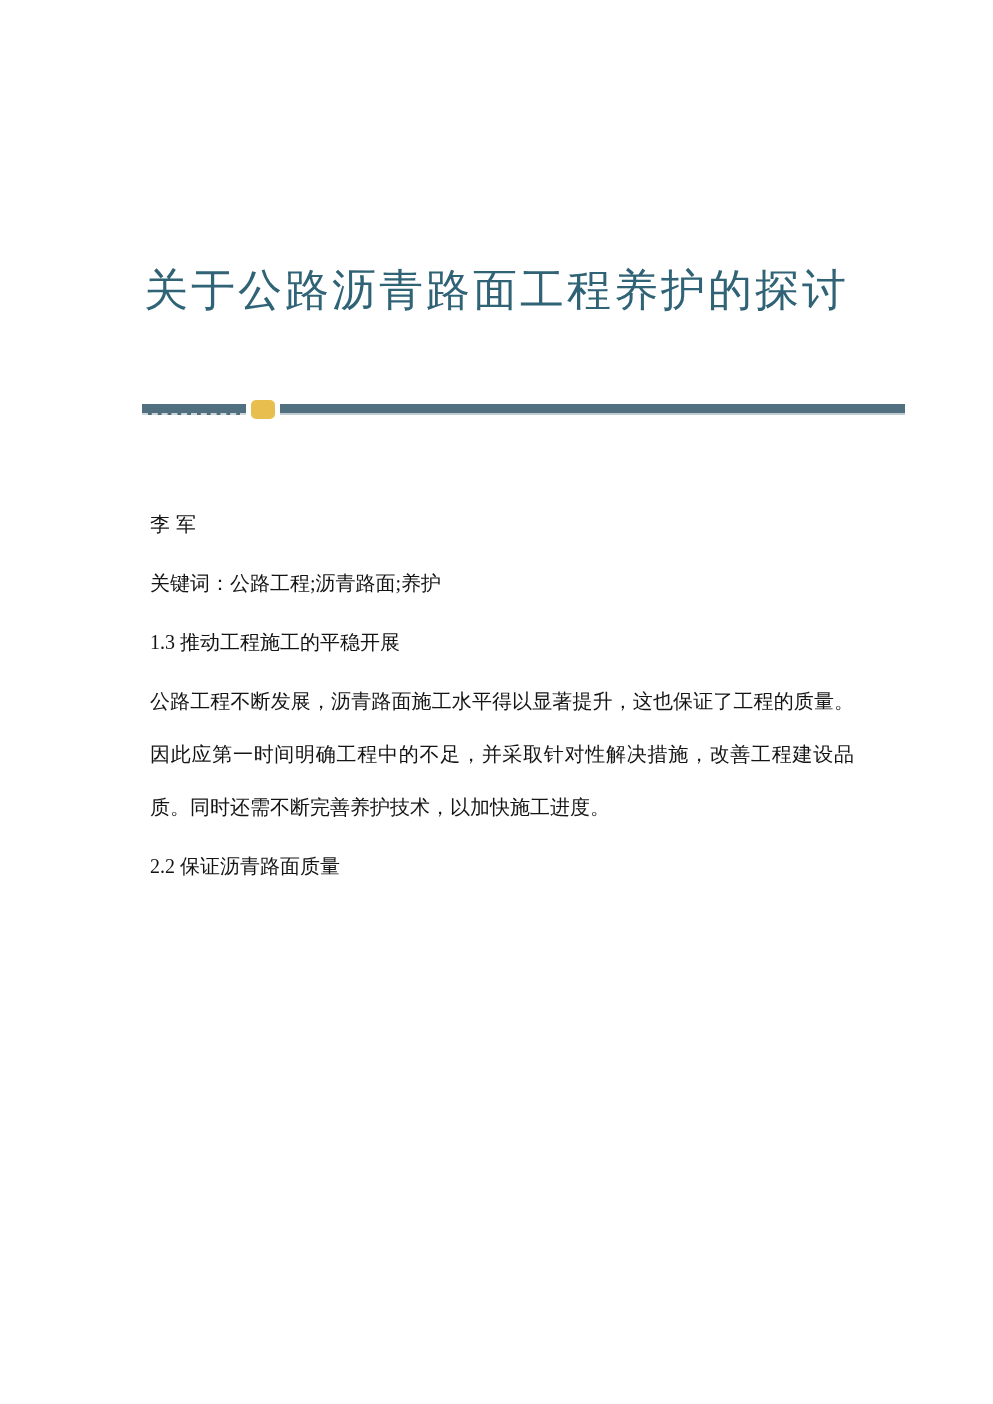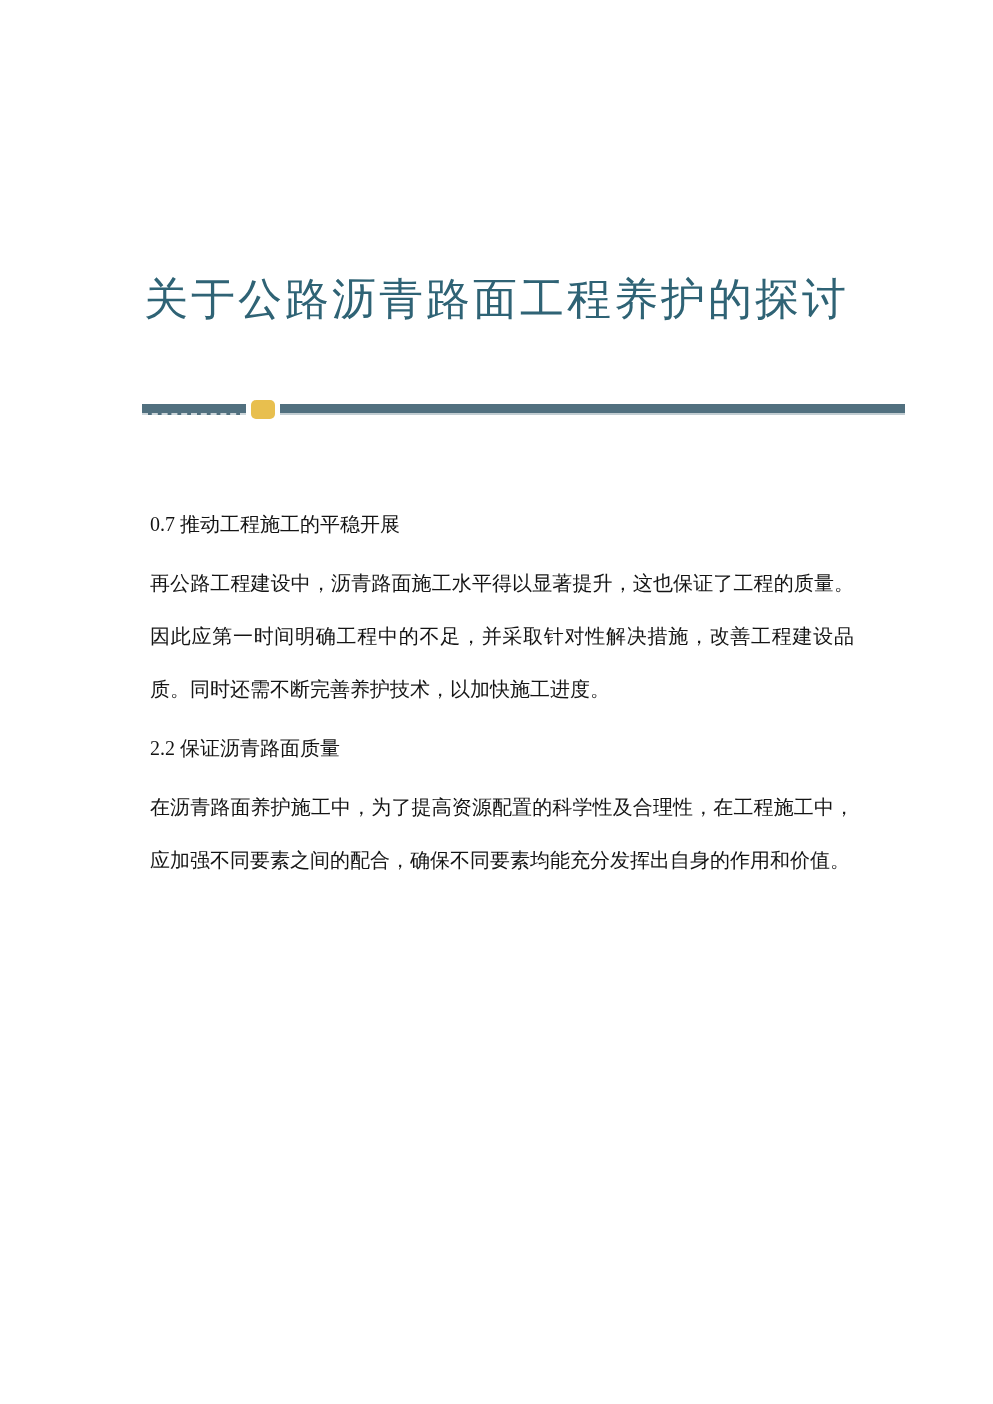--- a/index.html
+++ b/index.html
@@ -17,21 +17,21 @@
   }
   .page {
     position: absolute;
     top: 0; left: 0;
     width: 993px;
     height: 1404px;
     background: #ffffff;
   }
   .doc-title {
     position: absolute;
-    top: 241px;
+    top: 232px;
     left: 0;
     width: 993px;
     text-align: center;
     font-size: 44px;
     line-height: 60px;
     font-weight: 400;
     letter-spacing: 3px;
     color: #2f6375;
     font-family: "Liberation Serif", serif;
   }
@@ -94,26 +94,27 @@
 
   <h1 class="doc-title">关于公路沥青路面工程养护的探讨</h1>
 
   <div class="divider">
     <div class="seg-left"></div>
     <div class="seg-dot"></div>
     <div class="seg-right"></div>
   </div>
 
   <div class="body-text">
+    <p class="author-line no-justify">李军</p>
 
 
+    <p class="no-justify">关键词：公路工程;沥青路面;养护</p>
 
 
-    <p class="no-justify">0.7 推动工程施工的平稳开展</p>
+    <p class="no-justify">1.3 推动工程施工的平稳开展</p>
 
-    <p>再公路工程建设中，沥青路面施工水平得以显著提升，这也保证了工程的质量。因此应第一时间明确工程中的不足，并采取针对性解决措施，改善工程建设品质。同时还需不断完善养护技术，以加快施工进度。</p>
+    <p>公路工程不断发展，沥青路面施工水平得以显著提升，这也保证了工程的质量。因此应第一时间明确工程中的不足，并采取针对性解决措施，改善工程建设品质。同时还需不断完善养护技术，以加快施工进度。</p>
 
     <p class="no-justify">2.2 保证沥青路面质量</p>
 
-    <p>在沥青路面养护施工中，为了提高资源配置的科学性及合理性，在工程施工中，应加强不同要素之间的配合，确保不同要素均能充分发挥出自身的作用和价值。</p>
   </div>
 
 </div>
 
 </body></html>

